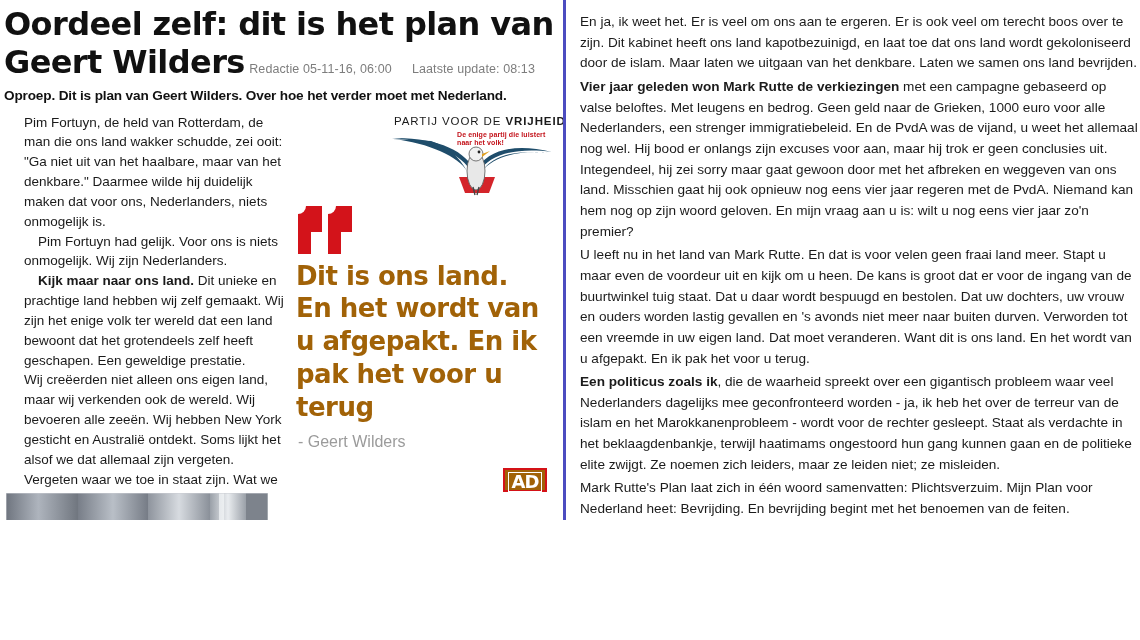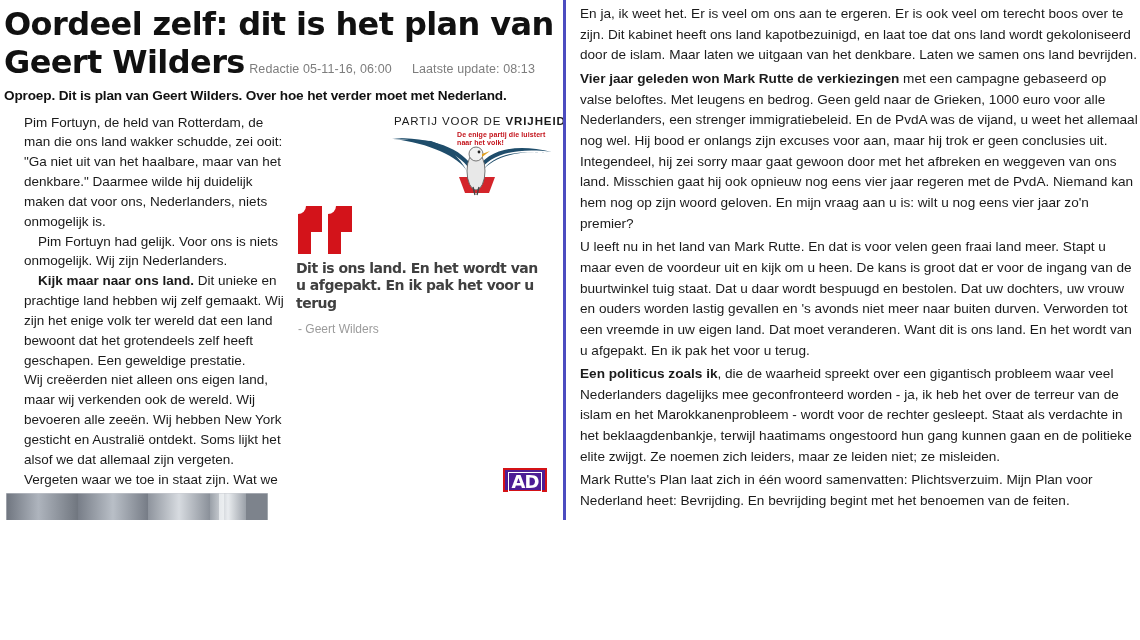--- a/index.html
+++ b/index.html
@@ -141,38 +141,38 @@
     position: absolute;
     left: 0; top: 0;
     width: 8px; height: 8px;
     background: #ffffff;
     border-bottom-right-radius: 9px;
   }
 
   .pullquote {
     font-family: "DejaVu Sans", sans-serif;
     font-weight: bold;
-    font-size: 14px;
+    font-size: 26px;
     line-height: 1.26;
-    color: #404040;
+    color: #a16207;
     letter-spacing: -0.5px;
     margin: 0 0 10px 2px;
     width: 248px;
   }
   .pullquote-attrib {
-    font-size: 12px;
+    font-size: 16px;
     color: #9b9b9b;
     margin: 0 0 6px 4px;
   }
 
   .ad-logo {
     position: absolute;
     right: 8px; top: 355px;
     width: 44px; height: 24px;
-    background: #4c1d95;
+    background: #a16207;
     color: #ffffff;
     font-family: "DejaVu Sans", sans-serif;
     font-weight: bold;
     font-size: 18px;
     line-height: 24px;
     text-align: center;
     letter-spacing: -1px;
     border: 2px solid #d41217;
   }
   .ad-logo span {
@@ -201,21 +201,21 @@
     width: 3px; height: 640px;
     background: #4c4cc0;
   }
 
   
   .right-page {
     position: absolute;
     left: 572px; top: 0;
     width: 568px; height: 640px;
     background: #ffffff;
-    padding: 4px 2px 0 8px;
+    padding: 12px 2px 0 8px;
   }
   .right-page p {
     margin: 0 0 0 0;
     font-size: 13.6px;
     line-height: 1.52;
     color: #1b1b1b;
   }
   .right-page p + p { margin-top: 3px; }
   .right-page p b { font-weight: bold; }
 

